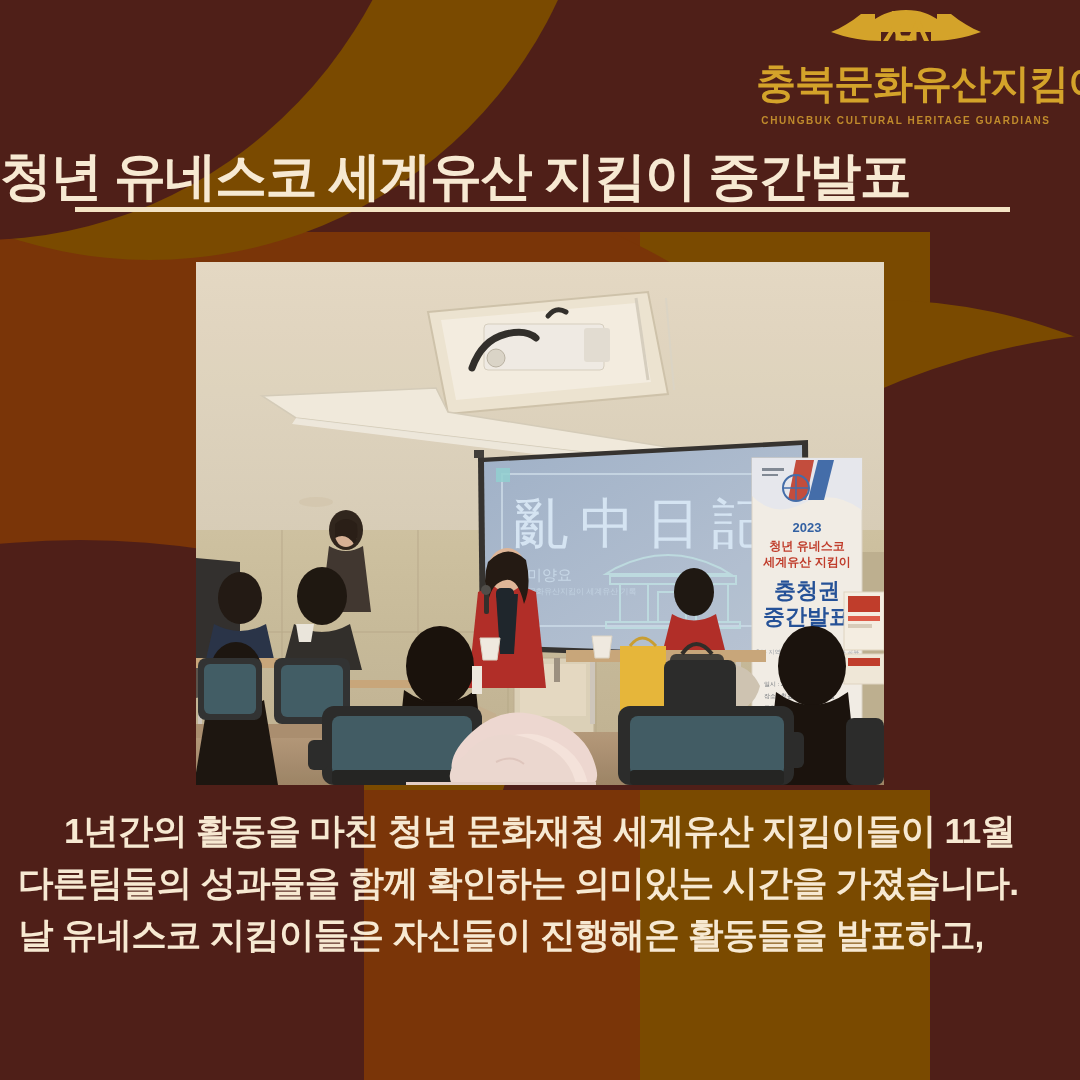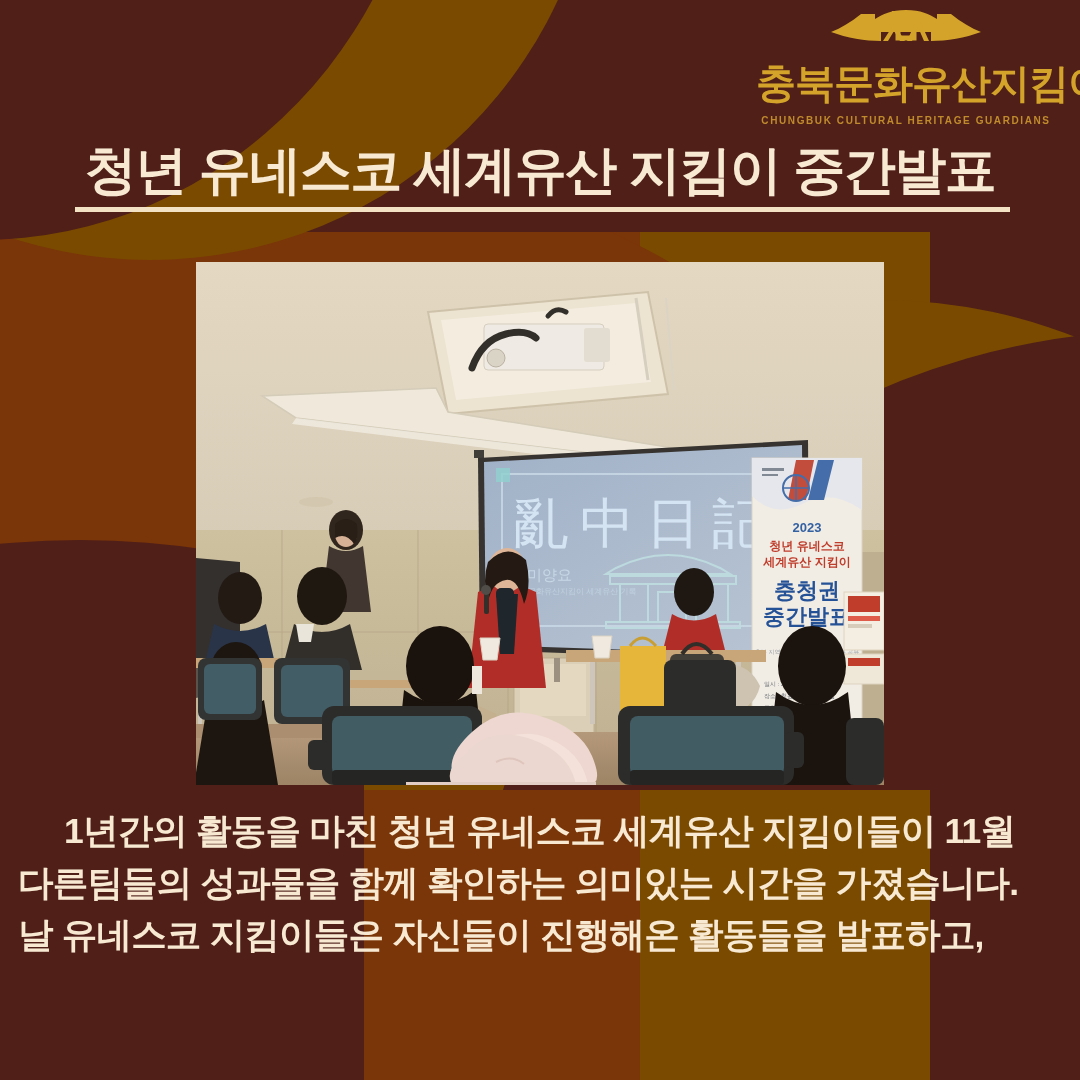--- a/index.html
+++ b/index.html
@@ -22,21 +22,21 @@
     display:block;color:#d4a32a;font-size:40px;font-weight:bold;
     letter-spacing:-1px;line-height:1.05;margin-top:2px;
     white-space:nowrap;
   }
   #logo .tagline{
     display:block;color:#c08b2c;font-size:10px;font-weight:bold;
     letter-spacing:1.6px;margin-top:11px;white-space:nowrap;
   }
 
   
-  #title-wrap{position:absolute;left:0;right:0;top:142px;text-align:center;}
+  #title-wrap{position:absolute;left:0;right:0;top:148px;}
   #title{
     display:inline-block;color:#f7e9d2;font-size:52px;font-weight:bold;
     letter-spacing:-1.5px;line-height:1.1;white-space:nowrap;
   }
   #title-rule{
     position:absolute;left:75px;top:207px;width:935px;height:5px;
     background:#f3e3c4;
   }
 
   
@@ -369,18 +369,18 @@
         <path d="M268 494 q24 -30 64 -18 q42 14 48 47 l-124 0 q-8 -16 12 -29 z" fill="#eedcd7"></path>
         <rect x="210" y="520" width="190" height="3" fill="#e5d2cd"></rect>
         <path d="M300 500 q16 -8 28 2" stroke="#e0c9c4" stroke-width="2" fill="none"></path>
       </g>
 
       <rect x="0" y="0" width="688" height="523" fill="#c08040" opacity=".05"></rect>
     </svg>
   </div>
 
   <div id="body-text">
-    <span class="ln first">1년간의 활동을 마친 청년 유네스코 세계유산 지킴이들이 11월</span>
+    <span class="ln first">1년간의 활동을 마친 청년 문화재청 세계유산 지킴이들이 11월</span>
     <span class="ln">다른팀들의 성과물을 함께 확인하는 의미있는 시간을 가졌습니다.</span>
     <span class="ln">날 유네스코 지킴이들은 자신들이 진행해온 활동들을 발표하고,</span>
   </div>
 
 </div>
 
 </body></html>

